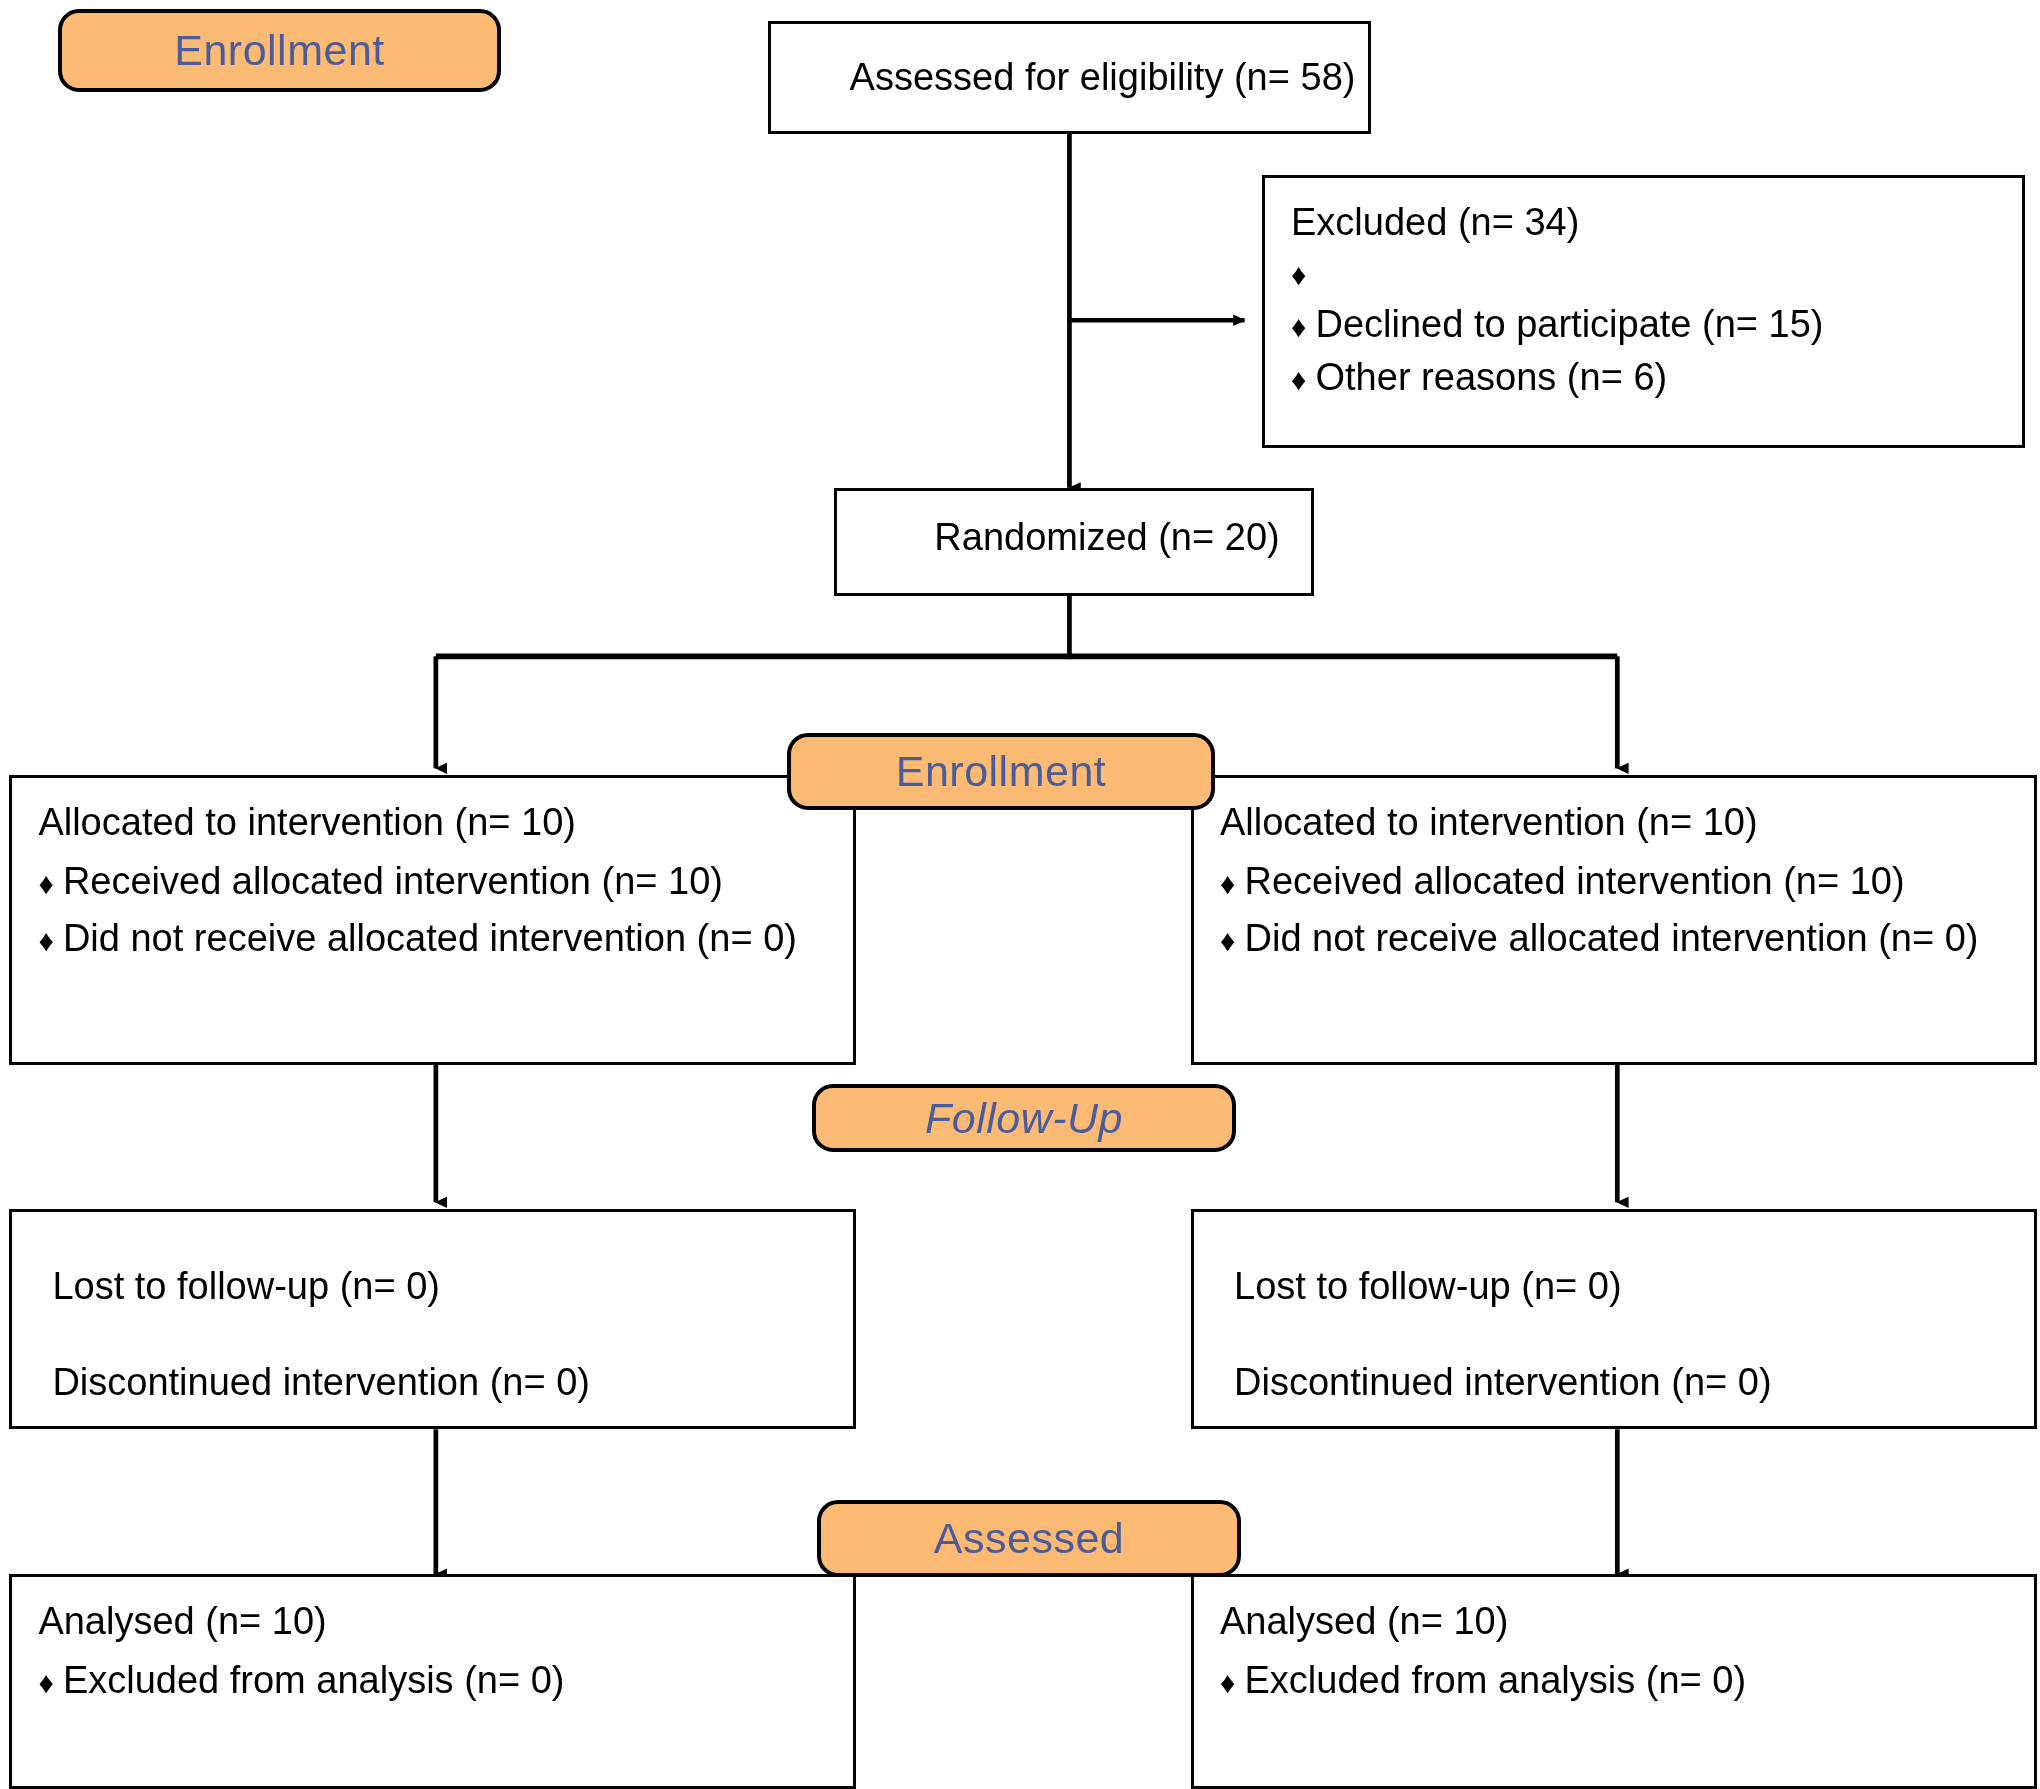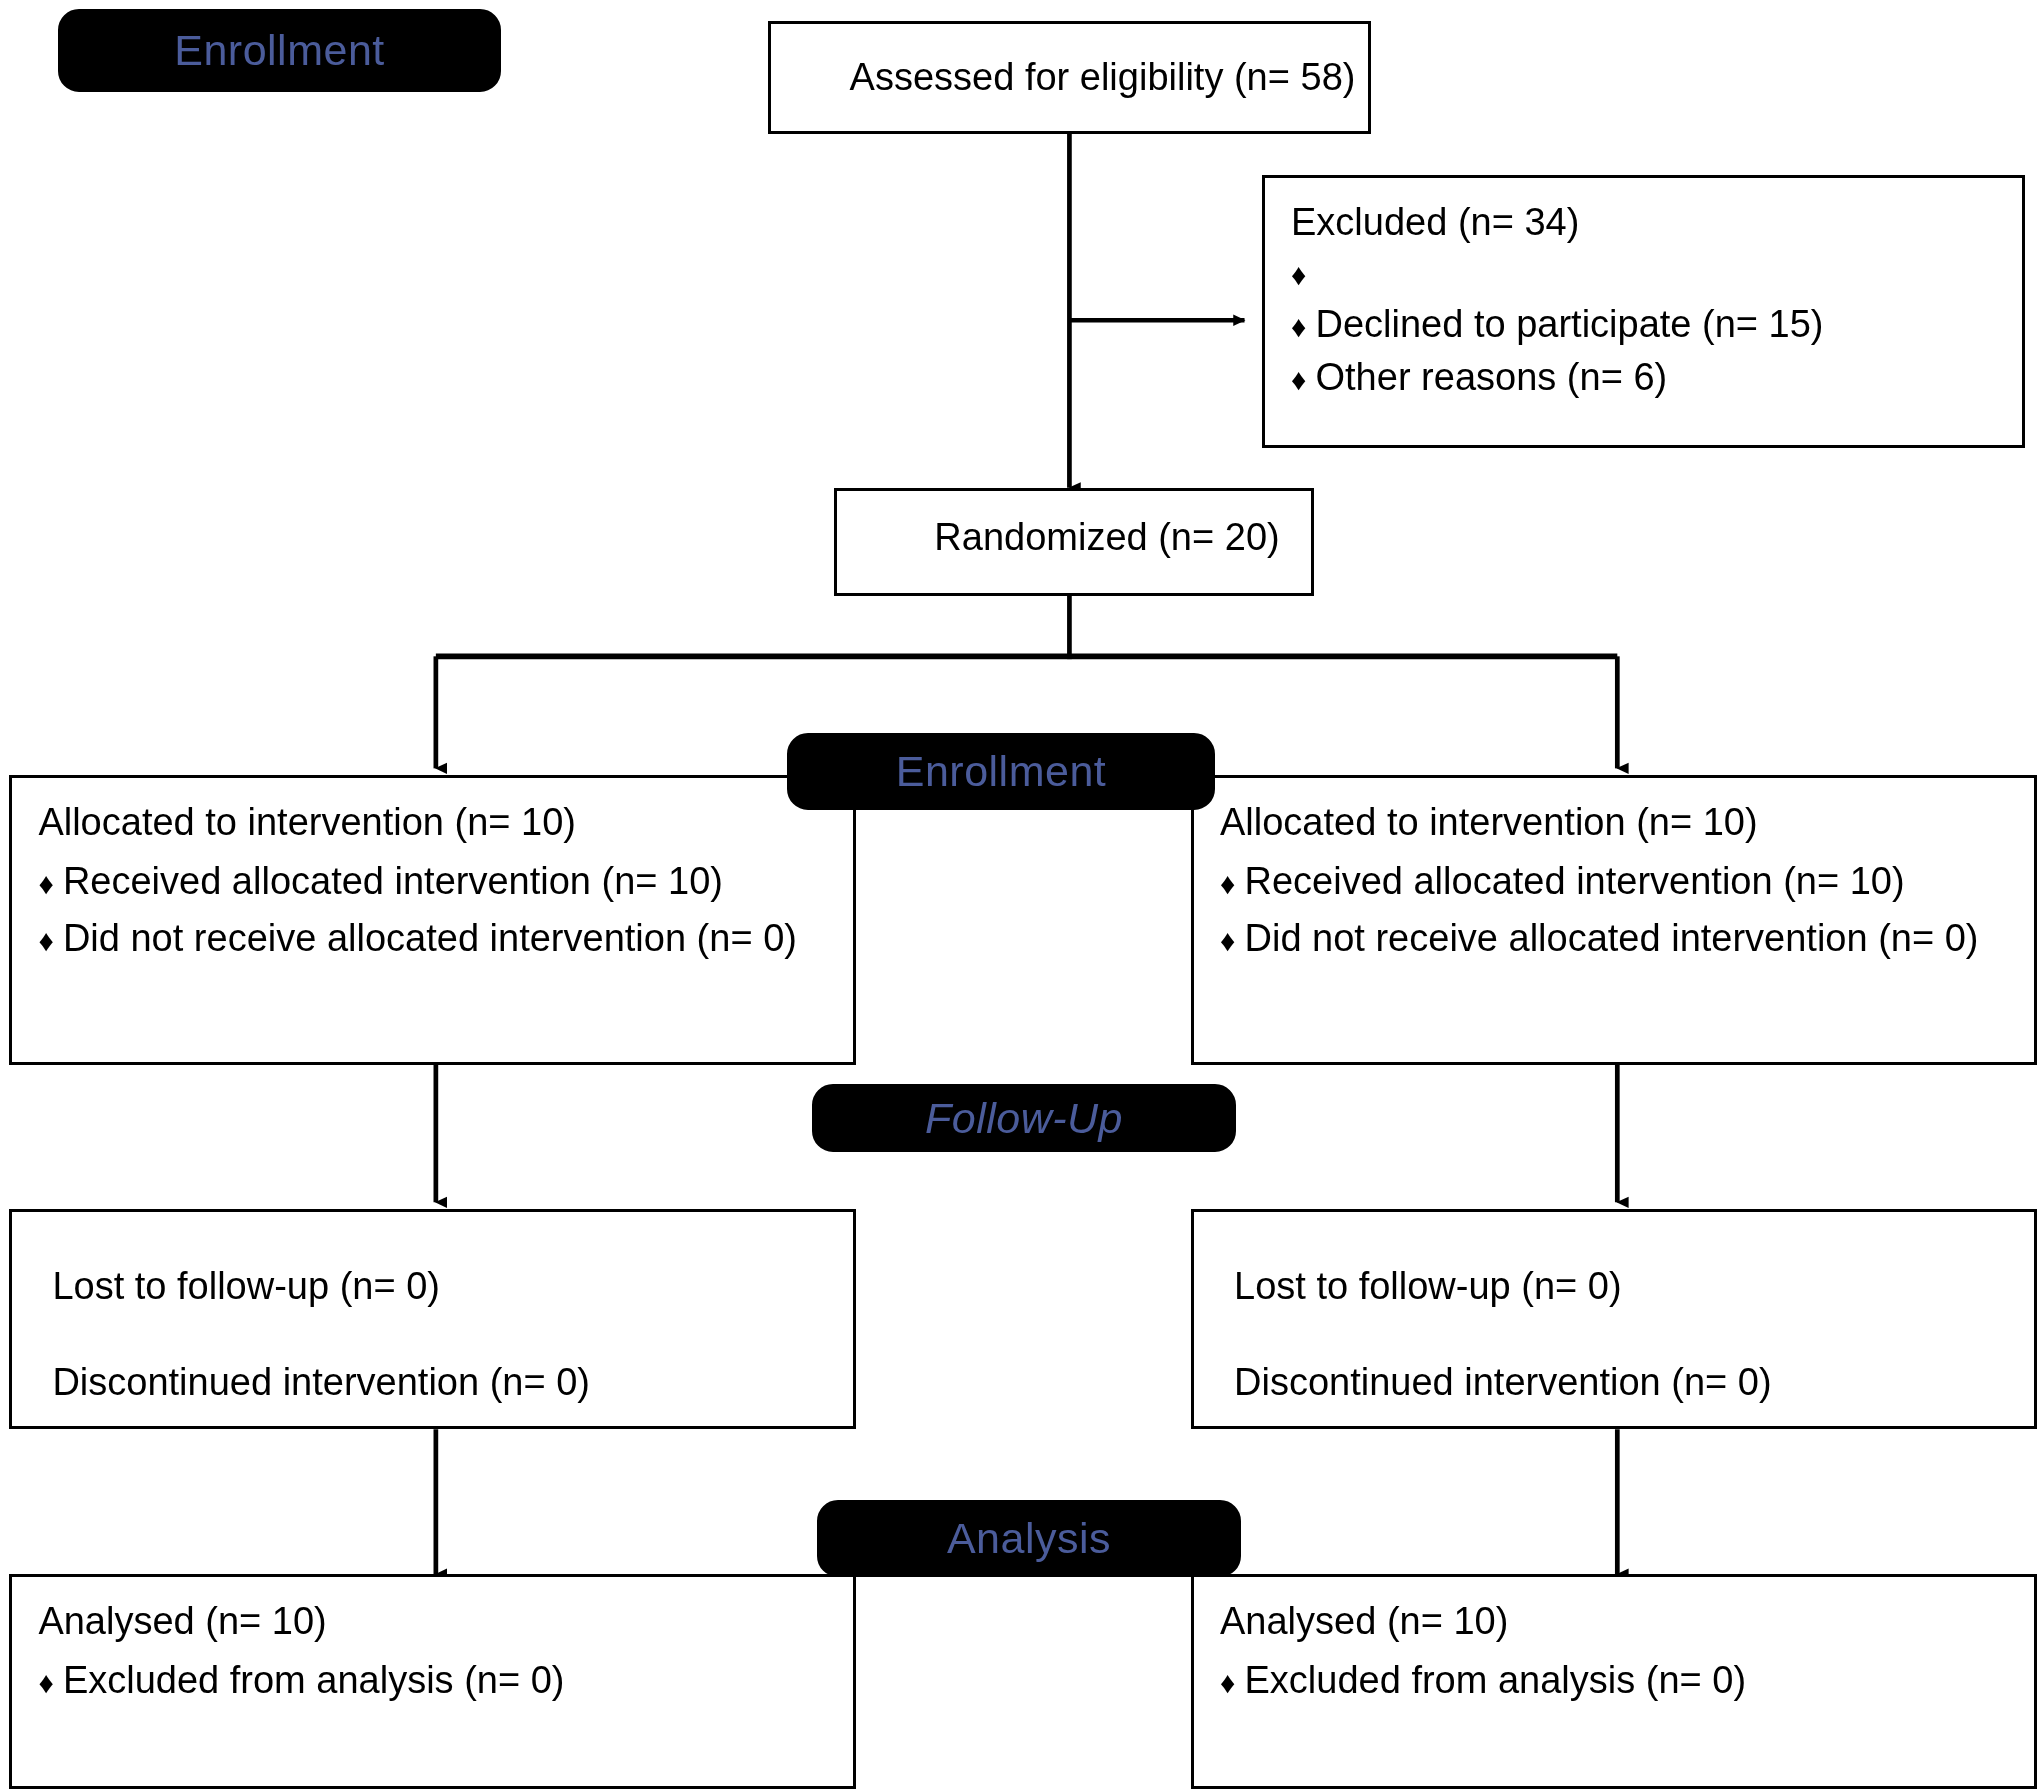--- a/index.html
+++ b/index.html
@@ -56,21 +56,21 @@
     display: inline-block;
     width: 24.5px;
     font-size: 30px;
     line-height: 1;
     color: #000000;
     flex: 0 0 auto;
   }
   .banner {
     position: absolute;
     box-sizing: border-box;
-    background: #000000;
+    background: #fdba74;
     border: 4.7px solid #000000;
     border-radius: 21px;
     display: flex;
     align-items: center;
     justify-content: center;
     z-index: 5;
   }
   .banner-label {
     font-size: 43px;
     color: #4b5c9b;
@@ -205,17 +205,17 @@
     <div class="pad">
       <div class="box-text" style="margin-bottom:21px;">Analysed  (n= 10)</div>
       <div class="bullet-row">
         <span class="bullet-glyph">♦</span>
         <span class="box-text">Excluded from analysis (n= 0)</span>
       </div>
     </div>
   </div>
 
   <div class="banner" style="left:817px; top:1500px; width:424px; height:77px;">
-    <span class="banner-label">Analysis</span>
+    <span class="banner-label">Assessed</span>
   </div>
 
 </div>
 
 
 </body></html>

